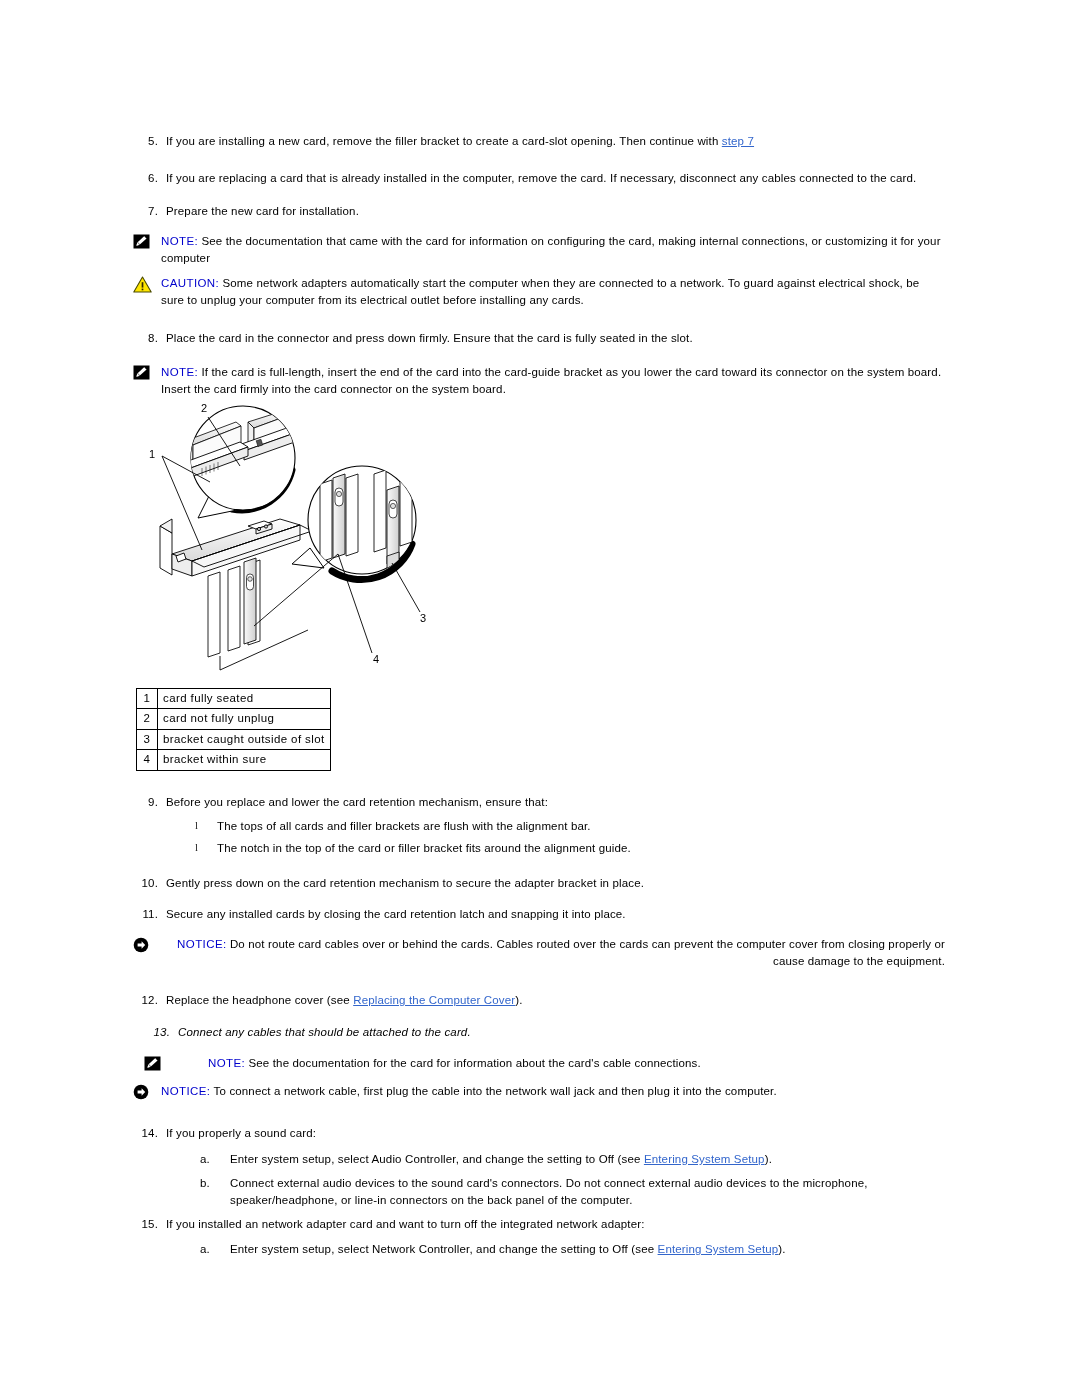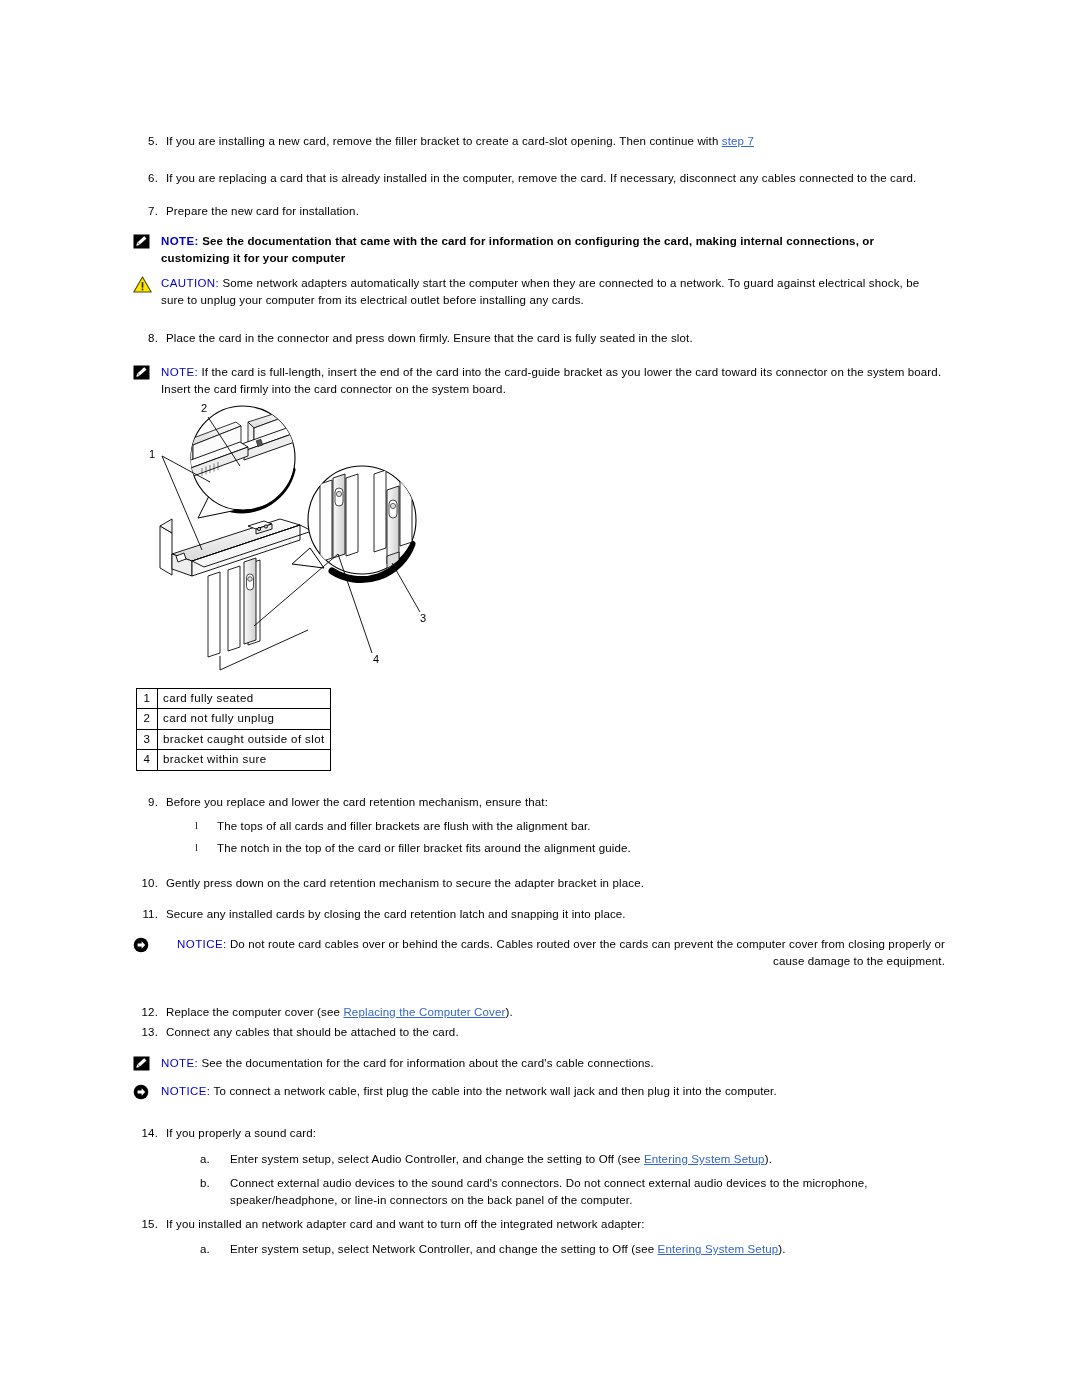--- a/index.html
+++ b/index.html
@@ -146,21 +146,21 @@
   <div class="blk step" style="left:140px; top:170px; width:820px;">
     <span class="num">6.</span>
     <span class="body">If you are replacing a card that is already installed in the computer, remove the card. If necessary, disconnect any cables connected to the card.</span>
   </div>
 
   <div class="blk step" style="left:140px; top:203px; width:820px;">
     <span class="num">7.</span>
     <span class="body">Prepare the new card for installation.</span>
   </div>
 
-  <div class="blk adm" style="left:133px; top:233px; width:812px;font-weight:bold;">
+  <div class="blk adm" style="left:133px; top:233px; width:812px;">
     <span class="ico">
       <svg width="17" height="15" viewBox="0 0 17 15">
         <rect x="0.5" y="0.5" width="16" height="14" fill="#000000"></rect>
         <polygon points="3.2,11.6 4.6,8.2 11.4,2.0 13.6,4.4 6.8,10.6" fill="#ffffff"></polygon>
         <polygon points="3.2,11.6 4.6,10.4 5.6,11.4" fill="#ffffff"></polygon>
         <line x1="4.6" y1="8.2" x2="6.8" y2="10.6" stroke="#000000" stroke-width="0.6"></line>
         <line x1="11.4" y1="2.0" x2="13.6" y2="4.4" stroke="#000000" stroke-width="0.5"></line>
       </svg>
     </span>
     <span class="body"><span class="adm-label">NOTE:</span><span> See the documentation that came with the card for information on configuring the card, making internal connections, or customizing it for your computer</span></span>
@@ -366,31 +366,31 @@
   <div class="blk adm" style="left:133px; top:936px; width:812px;text-align:right;">
     <span class="ico">
       <svg width="16" height="16" viewBox="0 0 16 16">
         <circle cx="8" cy="8" r="7.3" fill="#000000"></circle>
         <polygon points="4.6,6.4 8.6,6.4 8.6,4.2 12.2,8 8.6,11.8 8.6,9.6 4.6,9.6" fill="#ffffff"></polygon>
       </svg>
     </span>
     <span class="body"><span class="adm-label">NOTICE:</span><span> Do not route card cables over or behind the cards. Cables routed over the cards can prevent the computer cover from closing properly or cause damage to the equipment.</span></span>
   </div>
 
-  <div class="blk step" style="left:140px; top:992px; width:820px;margin-top:12px;">
+  <div class="blk step" style="left:140px; top:992px; width:820px;">
     <span class="num">12.</span>
-    <span class="body"><span>Replace the computer cover (see </span><a class="lnk" href="#">Replacing the Computer Cover</a><span>).</span></span>
-  </div>
-
-  <div class="blk step" style="left:140px; top:1024px; width:820px;">
+    <span class="body"><span>Replace the headphone cover (see </span><a class="lnk" href="#">Replacing the Computer Cover</a><span>).</span></span>
+  </div>
+
+  <div class="blk step" style="left:152px; top:1024px; width:820px;font-style:italic;">
     <span class="num">13.</span>
     <span class="body">Connect any cables that should be attached to the card.</span>
   </div>
 
-  <div class="blk adm" style="left:133px; top:1055px; width:812px;">
+  <div class="blk adm" style="left:144px; top:1055px; width:812px;gap:36px;">
     <span class="ico">
       <svg width="17" height="15" viewBox="0 0 17 15">
         <rect x="0.5" y="0.5" width="16" height="14" fill="#000000"></rect>
         <polygon points="3.2,11.6 4.6,8.2 11.4,2.0 13.6,4.4 6.8,10.6" fill="#ffffff"></polygon>
         <polygon points="3.2,11.6 4.6,10.4 5.6,11.4" fill="#ffffff"></polygon>
         <line x1="4.6" y1="8.2" x2="6.8" y2="10.6" stroke="#000000" stroke-width="0.6"></line>
         <line x1="11.4" y1="2.0" x2="13.6" y2="4.4" stroke="#000000" stroke-width="0.5"></line>
       </svg>
     </span>
     <span class="body"><span class="adm-label">NOTE:</span><span> See the documentation for the card for information about the card's cable connections.</span></span>

